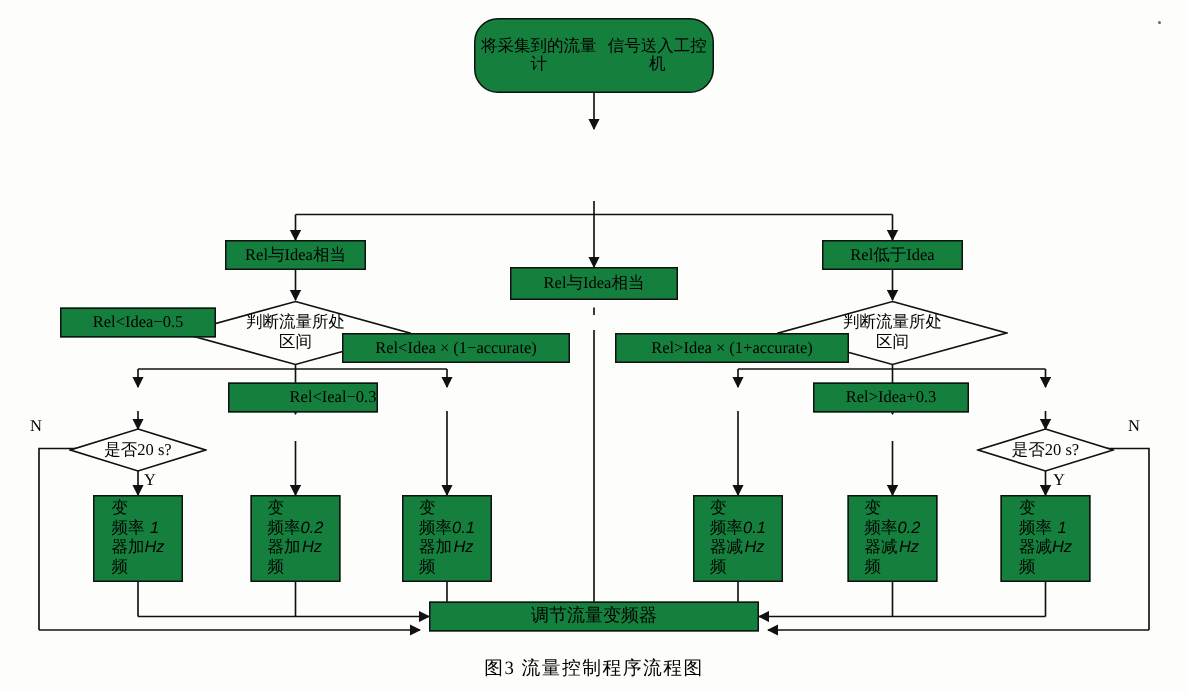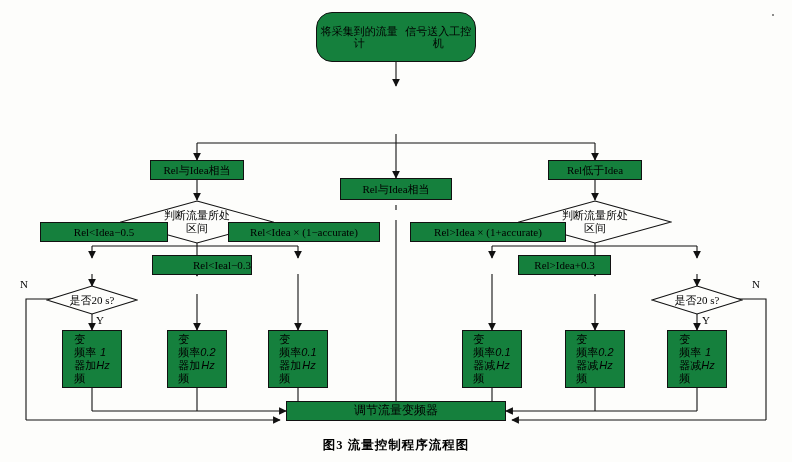--- a/index.html
+++ b/index.html
@@ -76,21 +76,21 @@
     position: absolute;
     font-size: 11px;
     color: #000;
     font-family: "Liberation Serif", serif;
   }
   .caption {
     position: absolute;
     width: 100%;
     text-align: center;
     font-size: 12.5px;
-    font-weight: bold;
+    font-weight: normal;
     color: #000;
     letter-spacing: 1px;
   }
   .speck {
     position: absolute;
     width: 2px;
     height: 2px;
     background: #666;
     border-radius: 50%;
   }
@@ -200,37 +200,37 @@
   <div class="diamond-wrap" style="left:518px; top:200px; width:154px; height:44px;">
     <svg width="154" height="44" viewBox="0 0 154 44" xmlns="http://www.w3.org/2000/svg">
       <polygon points="77,1 153,22 77,43 1,22" fill="#fdfdfb" stroke="#111" stroke-width="1.1"></polygon>
     </svg>
     <div class="dlabel">
       <div>判断流量所处</div>
       <div>区间</div>
     </div>
   </div>
 
-  <div class="node" style="left:40px; top:222px; width:128px; height:20px;text-align:right;">
+  <div class="node" style="left:40px; top:205px; width:104px; height:20px;text-align:right;">
     <span>Rel&lt;Idea−0.5</span>
   </div>
 
   <div class="node" style="left:228px; top:222px; width:152px; height:20px;">
     <span>Rel&lt;Idea × (1−accurate)</span>
   </div>
 
   <div class="node" style="left:152px; top:255px; width:100px; height:20px;padding-left:40px;">
     <span>Rel&lt;Ieal−0.3</span>
   </div>
 
   <div class="node" style="left:410px; top:222px; width:156px; height:20px;">
     <span>Rel&gt;Idea × (1+accurate)</span>
   </div>
 
-  <div class="node" style="left:518px; top:255px; width:93px; height:20px;">
+  <div class="node" style="left:542px; top:255px; width:104px; height:20px;">
     <span>Rel&gt;Idea+0.3</span>
   </div>
 
 
   <div class="diamond-wrap" style="left:46px; top:285px; width:92px; height:30px;">
     <svg width="92" height="30" viewBox="0 0 92 30" xmlns="http://www.w3.org/2000/svg">
       <polygon points="46,1 91,15 46,29 1,15" fill="#fdfdfb" stroke="#111" stroke-width="1.1"></polygon>
     </svg>
     <div class="dlabel">是否20 s?</div>
   </div>

